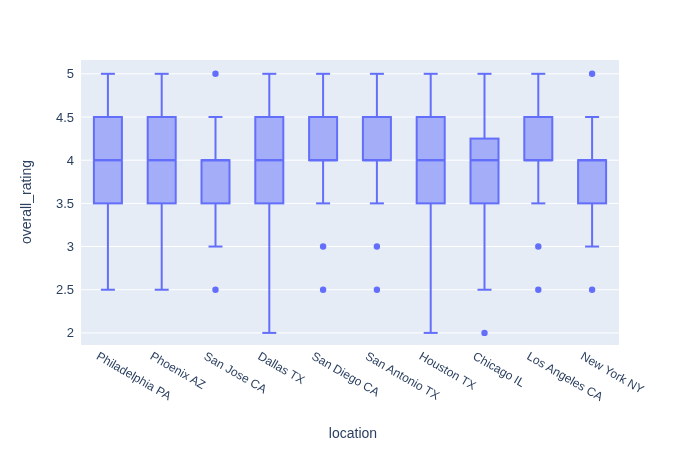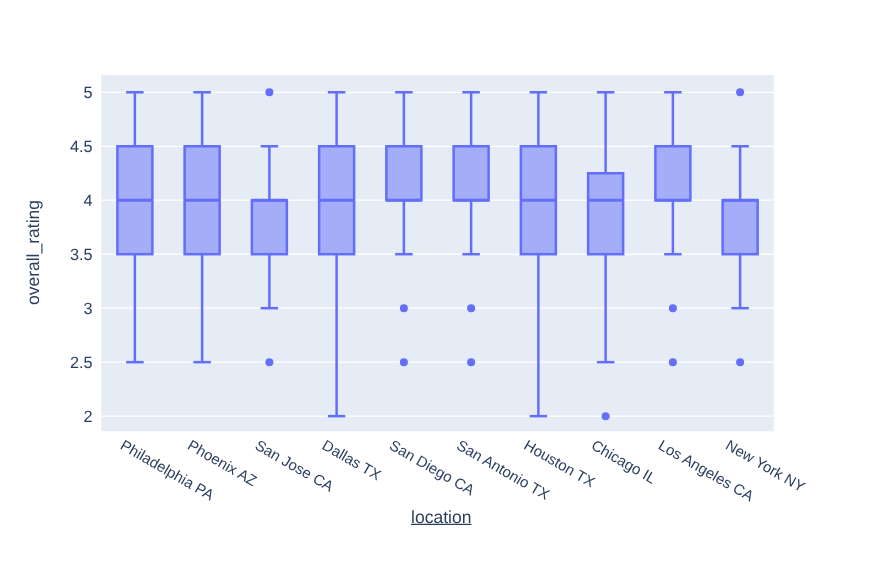--- a/index.html
+++ b/index.html
@@ -26,23 +26,22 @@
     font-size: 14px;
     white-space: nowrap;
   }
   .y-title {
     left: 26px;
     top: 202px;
     transform: translate(-50%, -50%) rotate(-90deg);
   }
   .x-title {
     left: 353px;
-    top: 405px;
+    top: 425px;
     transform: translateX(-50%);
-    text-decoration: underline;
   }
   svg text {
     font-family: "Liberation Sans", "DejaVu Sans", sans-serif;
   }
 </style>
 </head>
 <body>
 
 <div class="figure">
   <svg id="chart" width="700" height="450">

